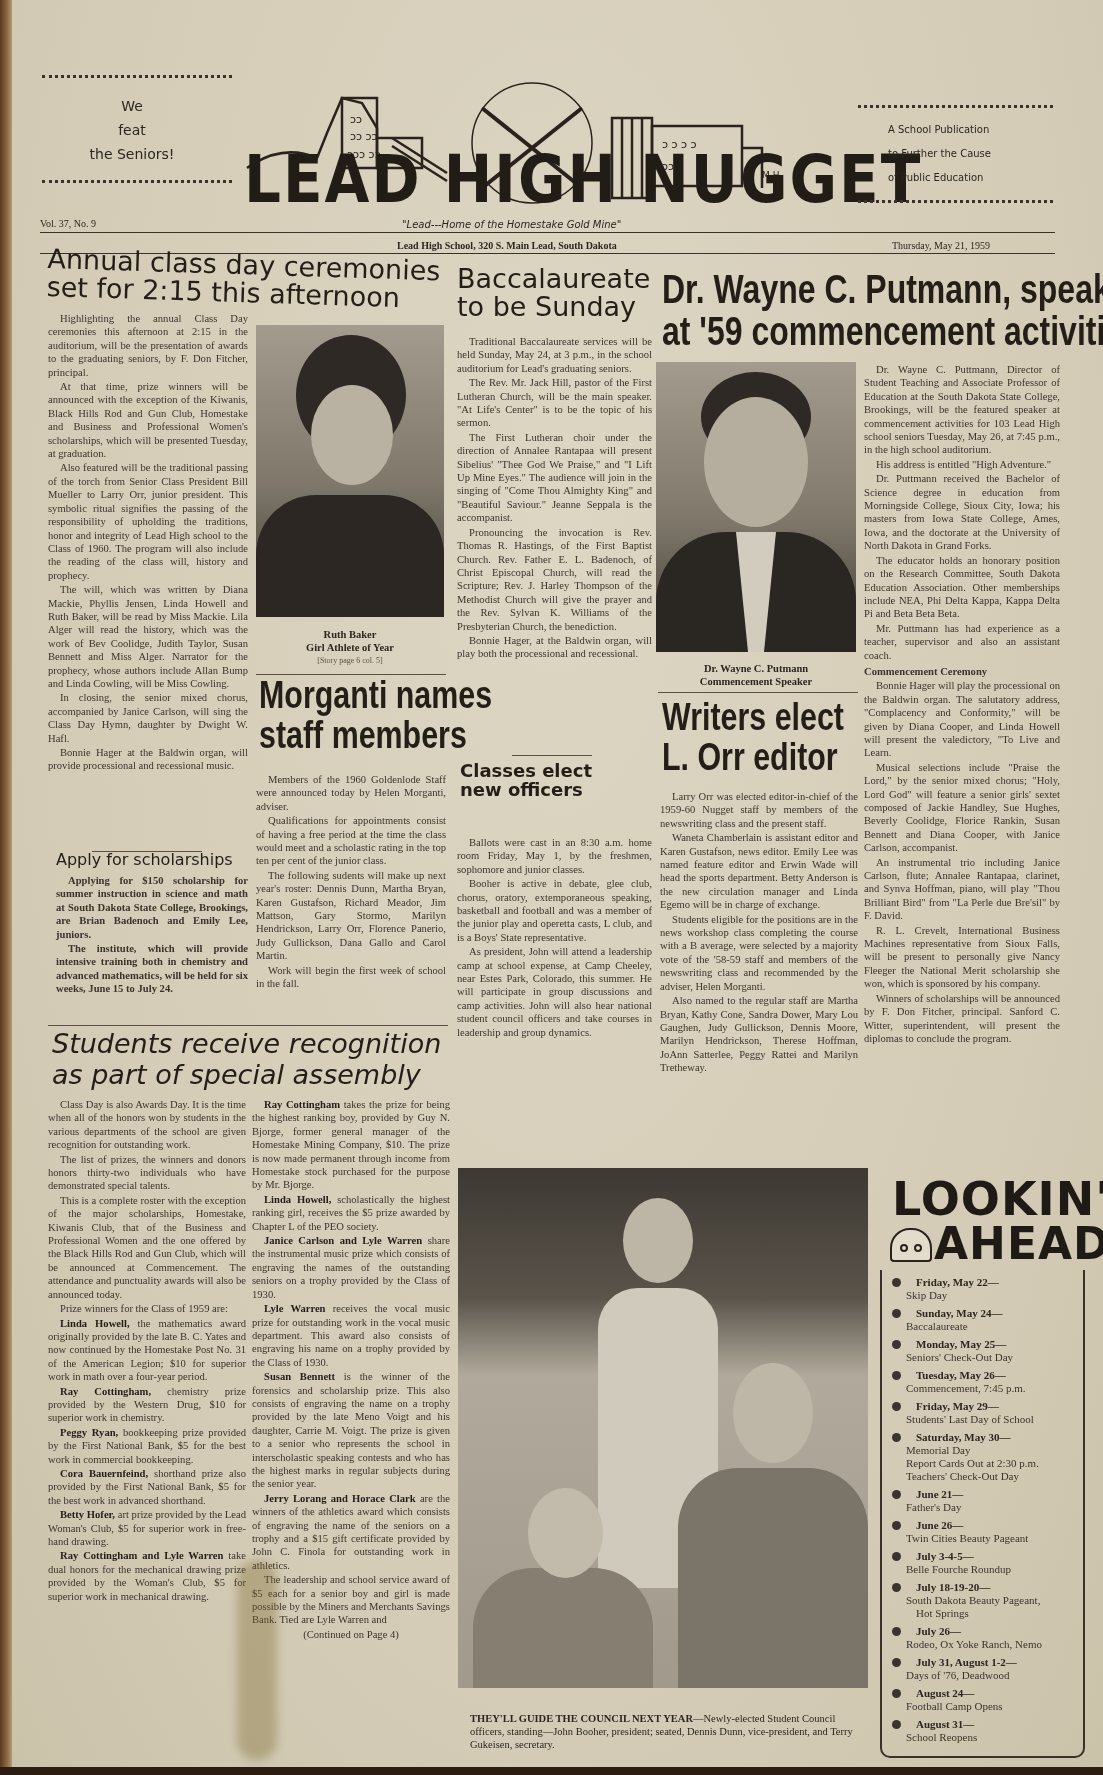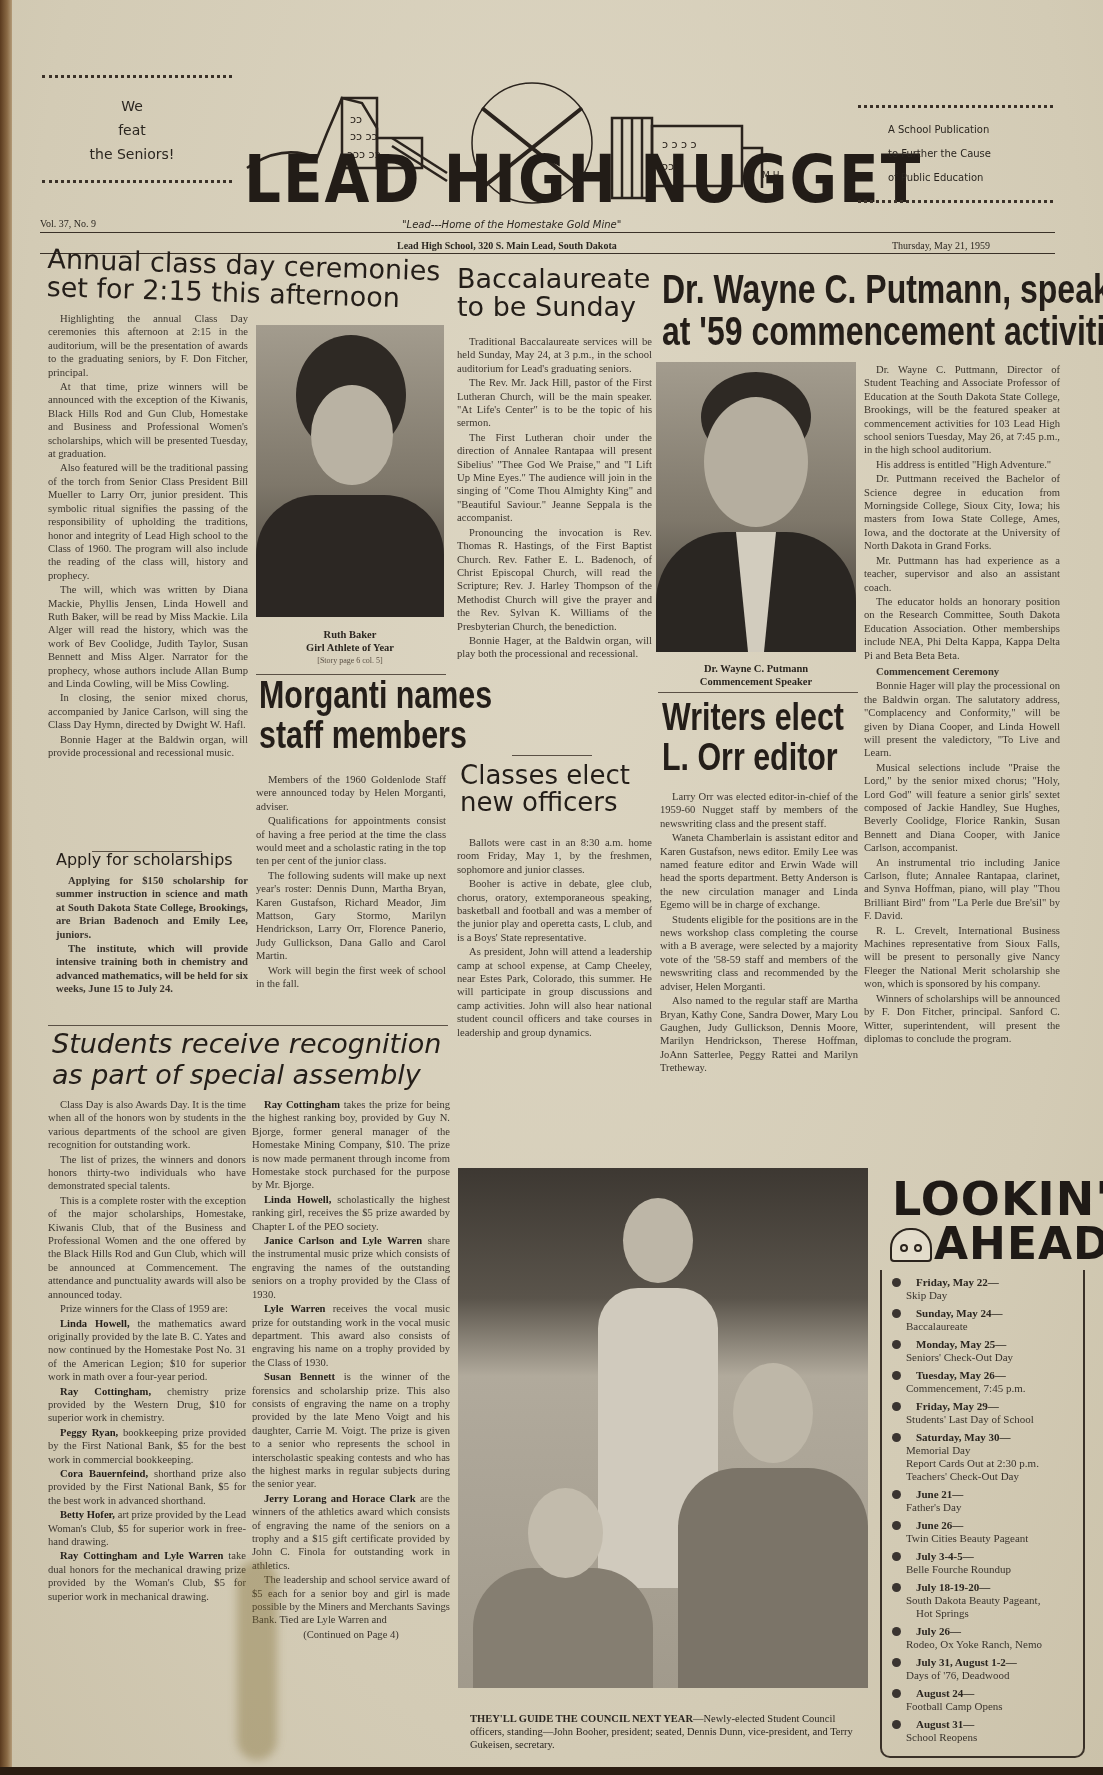--- a/index.html
+++ b/index.html
@@ -119,21 +119,21 @@
 
   <div class="abs hl-round" style="left:36px;top:245px;width:400px;font-size:27px;transform:rotate(1.8deg);transform-origin:left top;">
     <div>Annual class day ceremonies</div>
     <div>set for 2:15 this afternoon</div>
   </div>
   <div class="abs body" style="left:36px;top:312px;width:200px;">
     <p>Highlighting the annual Class Day ceremonies this afternoon at 2:15 in the auditorium, will be the presentation of awards to the graduating seniors, by F. Don Fitcher, principal.</p>
     <p>At that time, prize winners will be announced with the exception of the Kiwanis, Black Hills Rod and Gun Club, Homestake and Business and Professional Women's scholarships, which will be presented Tuesday, at graduation.</p>
     <p>Also featured will be the traditional passing of the torch from Senior Class President Bill Mueller to Larry Orr, junior president. This symbolic ritual signifies the passing of the responsibility of upholding the traditions, honor and integrity of Lead High school to the Class of 1960. The program will also include the reading of the class will, history and prophecy.</p>
     <p>The will, which was written by Diana Mackie, Phyllis Jensen, Linda Howell and Ruth Baker, will be read by Miss Mackie. Lila Alger will read the history, which was the work of Bev Coolidge, Judith Taylor, Susan Bennett and Miss Alger. Narrator for the prophecy, whose authors include Allan Bump and Linda Cowling, will be Miss Cowling.</p>
-    <p>In closing, the senior mixed chorus, accompanied by Janice Carlson, will sing the Class Day Hymn, directed by Dwight W. Hafl.</p>
+    <p>In closing, the senior mixed chorus, accompanied by Janice Carlson, will sing the Class Day Hymn, daughter by Dwight W. Hafl.</p>
     <p>Bonnie Hager at the Baldwin organ, will provide processional and recessional music.</p>
   </div>
 
   <div class="abs rule-thin" style="left:80px;top:851px;width:110px;"></div>
   <div class="abs hl-round" style="left:44px;top:852px;font-size:16px;">Apply for scholarships</div>
   <div class="abs body" style="left:44px;top:874px;width:192px;font-weight:bold;">
     <p>Applying for $150 scholarship for summer instruction in science and math at South Dakota State College, Brookings, are Brian Badenoch and Emily Lee, juniors.</p>
     <p>The institute, which will provide intensive training both in chemistry and advanced mathematics, will be held for six weeks, June 15 to July 24.</p>
   </div>
 
@@ -167,21 +167,21 @@
   </div>
   <div class="abs body" style="left:445px;top:335px;width:195px;">
     <p>Traditional Baccalaureate services will be held Sunday, May 24, at 3 p.m., in the school auditorium for Lead's graduating seniors.</p>
     <p>The Rev. Mr. Jack Hill, pastor of the First Lutheran Church, will be the main speaker. "At Life's Center" is to be the topic of his sermon.</p>
     <p>The First Lutheran choir under the direction of Annalee Rantapaa will present Sibelius' "Thee God We Praise," and "I Lift Up Mine Eyes." The audience will join in the singing of "Come Thou Almighty King" and "Beautiful Saviour." Jeanne Seppala is the accompanist.</p>
     <p>Pronouncing the invocation is Rev. Thomas R. Hastings, of the First Baptist Church. Rev. Father E. L. Badenoch, of Christ Episcopal Church, will read the Scripture; Rev. J. Harley Thompson of the Methodist Church will give the prayer and the Rev. Sylvan K. Williams of the Presbyterian Church, the benediction.</p>
     <p>Bonnie Hager, at the Baldwin organ, will play both the processional and recessional.</p>
   </div>
   <div class="abs rule-thin" style="left:500px;top:755px;width:80px;"></div>
 
-  <div class="abs hl-round" style="left:448px;top:762px;font-size:26px;">
+  <div class="abs hl-round" style="left:448px;top:762px;font-size:18px;font-weight:bold;">
     <div>Classes elect</div>
     <div>new officers</div>
   </div>
   <div class="abs body" style="left:445px;top:836px;width:195px;">
     <p>Ballots were cast in an 8:30 a.m. home room Friday, May 1, by the freshmen, sophomore and junior classes.</p>
     <p>Booher is active in debate, glee club, chorus, oratory, extemporaneous speaking, basketball and football and was a member of the junior play and operetta casts, L club, and is a Boys' State representative.</p>
     <p>As president, John will attend a leadership camp at school expense, at Camp Cheeley, near Estes Park, Colorado, this summer. He will participate in group discussions and camp activities. John will also hear national student council officers and take courses in leadership and group dynamics.</p>
   </div>
 
   <div class="abs hl-cond" style="left:650px;top:268px;font-size:40px;">
@@ -197,23 +197,23 @@
   <div class="abs caption" style="left:644px;top:662px;width:200px;">
     <div>Dr. Wayne C. Putmann</div>
     <div>Commencement Speaker</div>
   </div>
   <div class="abs rule-thin" style="left:646px;top:692px;width:200px;"></div>
 
   <div class="abs body" style="left:852px;top:363px;width:196px;">
     <p>Dr. Wayne C. Puttmann, Director of Student Teaching and Associate Professor of Education at the South Dakota State College, Brookings, will be the featured speaker at commencement activities for 103 Lead High school seniors Tuesday, May 26, at 7:45 p.m., in the high school auditorium.</p>
     <p>His address is entitled "High Adventure."</p>
     <p>Dr. Puttmann received the Bachelor of Science degree in education from Morningside College, Sioux City, Iowa; his masters from Iowa State College, Ames, Iowa, and the doctorate at the University of North Dakota in Grand Forks.</p>
+    <p>The educator holds an honorary position on the Research Committee, South Dakota Education Association. Other memberships include NEA, Phi Delta Kappa, Kappa Delta Pi and Beta Beta Beta.</p>
     <p>Mr. Puttmann has had experience as a teacher, supervisor and also an assistant coach.</p>
-    <p>The educator holds an honorary position on the Research Committee, South Dakota Education Association. Other memberships include NEA, Phi Delta Kappa, Kappa Delta Pi and Beta Beta Beta.</p>
-    <div style="font-weight:bold;margin:3px 12px 1px;">Commencement Ceremony</div>
+    <div style="font-weight:bold;margin:3px 0 1px;">Commencement Ceremony</div>
     <p>Bonnie Hager will play the processional on the Baldwin organ. The salutatory address, "Complacency and Conformity," will be given by Diana Cooper, and Linda Howell will present the valedictory, "To Live and Learn.</p>
     <p>Musical selections include "Praise the Lord," by the senior mixed chorus; "Holy, Lord God" will feature a senior girls' sextet composed of Jackie Handley, Sue Hughes, Beverly Coolidge, Florice Rankin, Susan Bennett and Diana Cooper, with Janice Carlson, accompanist.</p>
     <p>An instrumental trio including Janice Carlson, flute; Annalee Rantapaa, clarinet, and Synva Hoffman, piano, will play "Thou Brilliant Bird" from "La Perle due Bre'sil" by F. David.</p>
     <p>R. L. Crevelt, International Business Machines representative from Sioux Falls, will be present to personally give Nancy Fleeger the National Merit scholarship she won, which is sponsored by his company.</p>
     <p>Winners of scholarships will be announced by F. Don Fitcher, principal. Sanford C. Witter, superintendent, will present the diplomas to conclude the program.</p>
   </div>
 
   <div class="abs hl-cond" style="left:650px;top:698px;font-size:38px;">
     <div>Writers elect</div>
     <div>L. Orr editor</div>

